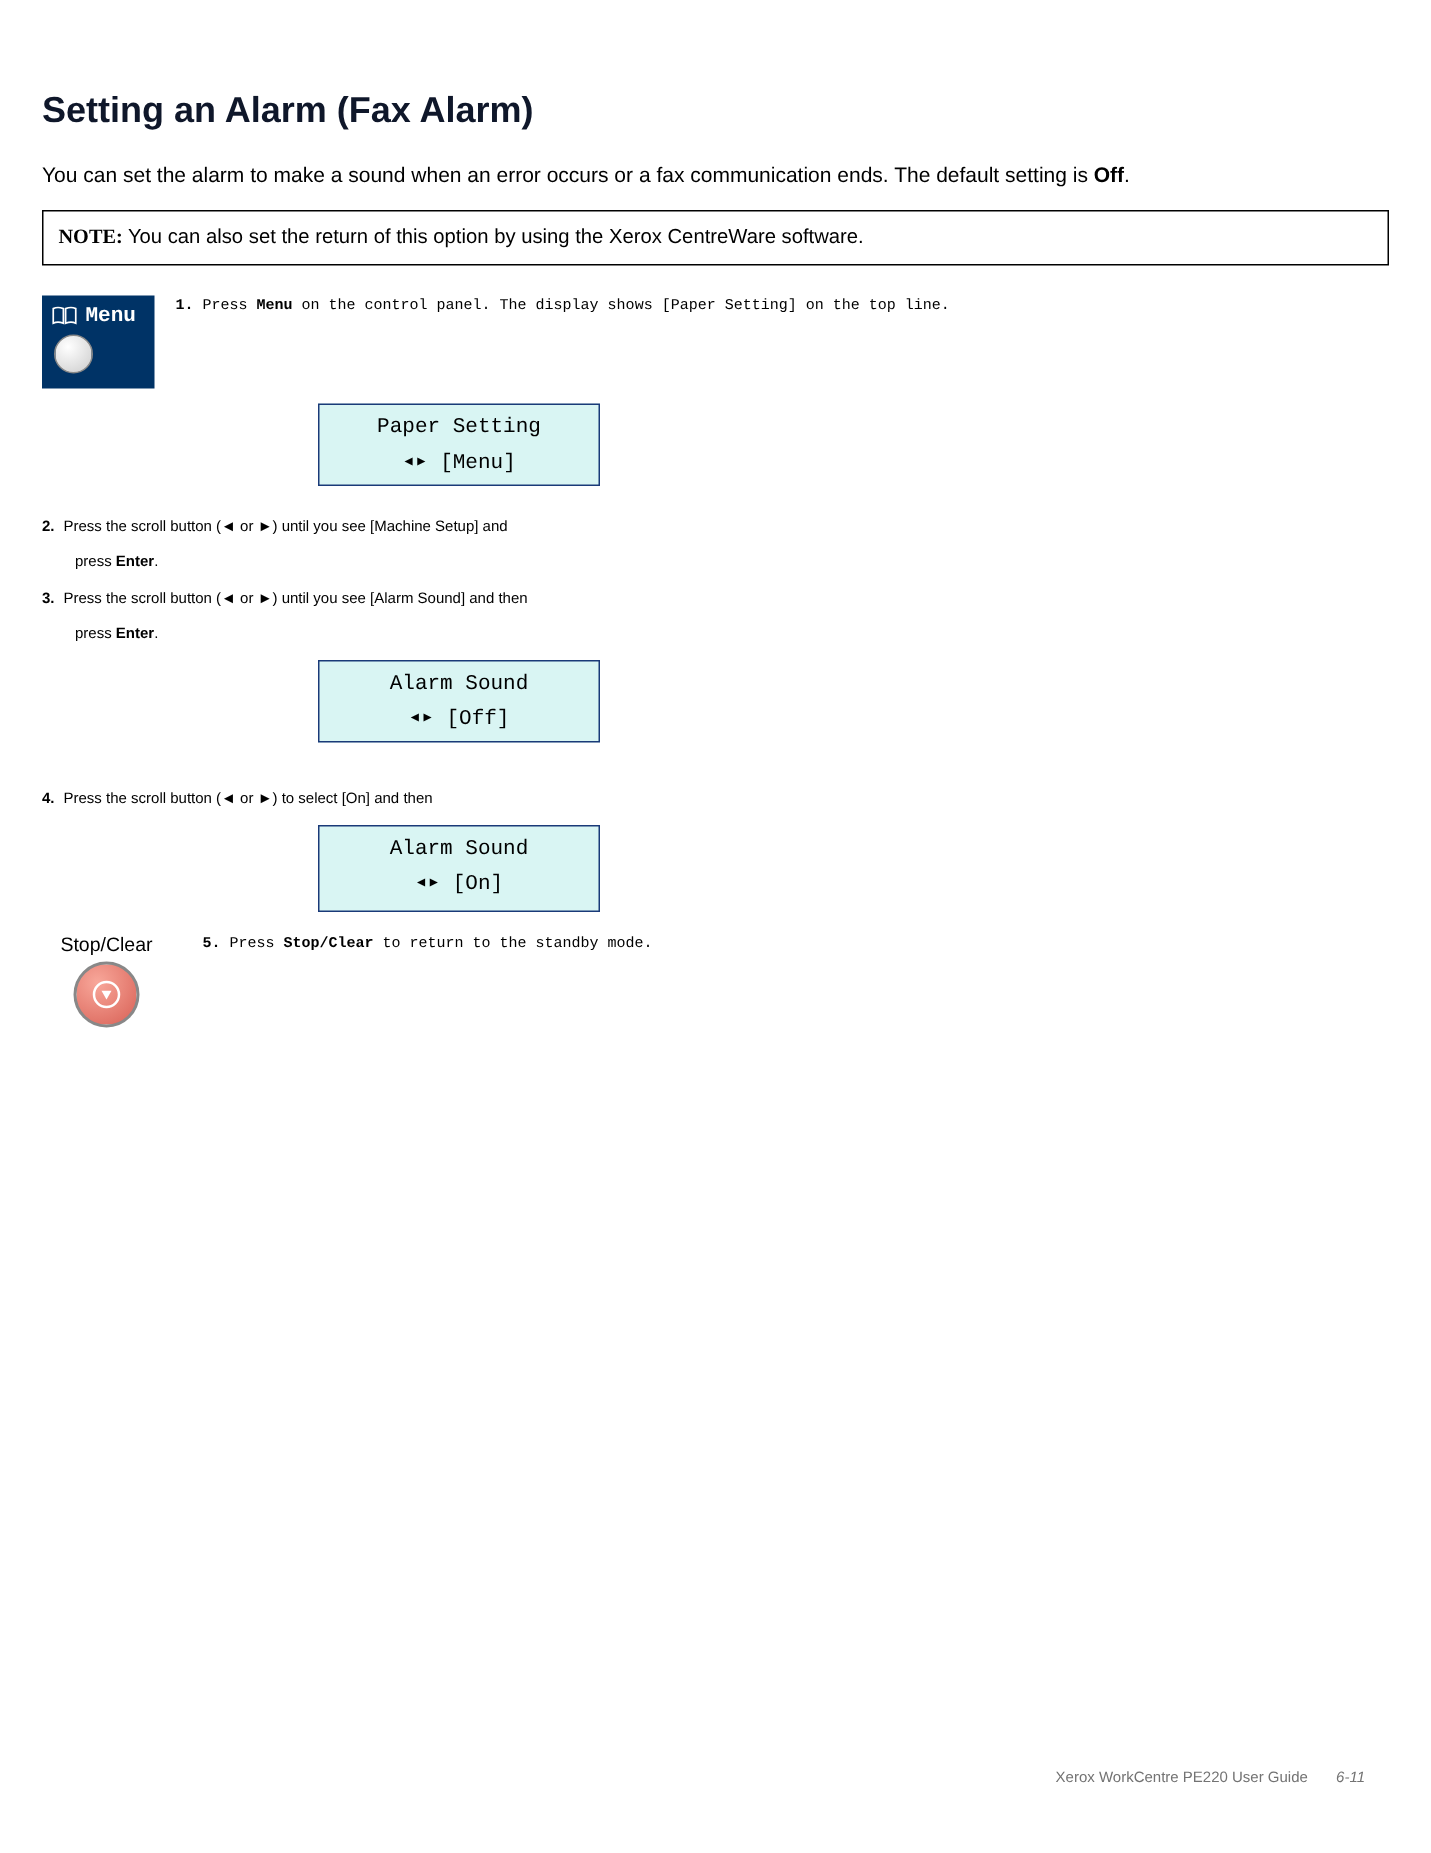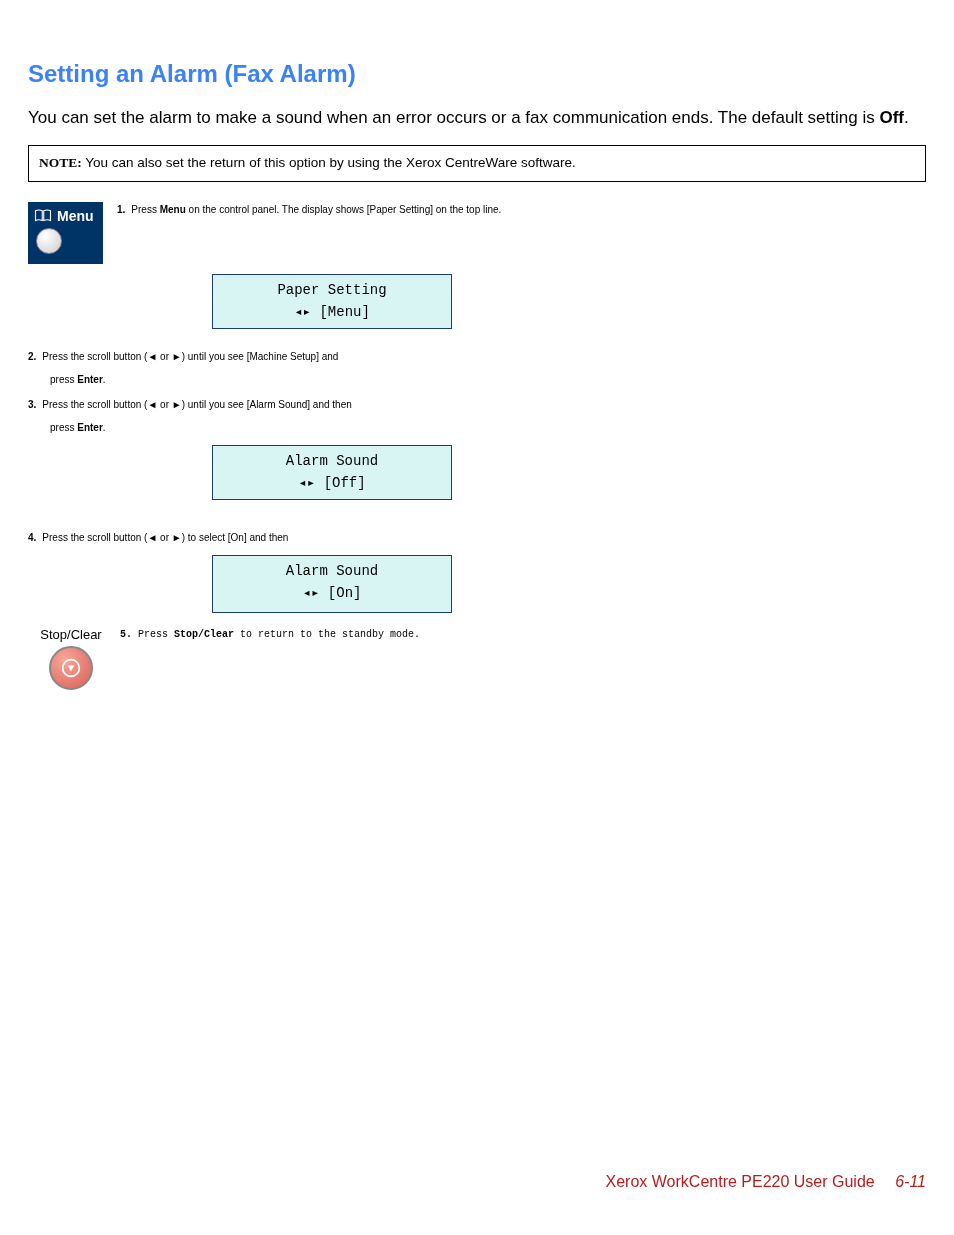--- a/index.html
+++ b/index.html
@@ -13,25 +13,25 @@
   }
   .content {
     position: absolute;
     left: 28px;
     top: 60px;
     width: 898px;
   }
   .page-title {
     font-size: 24px;
     font-weight: bold;
-    color: #3b82f6;
+    color: #0f172a;
     margin-bottom: 18px;
   }
   .intro {
-    font-size: 17px;
+    font-size: 14px;
     line-height: 1.45;
     margin-bottom: 14px;
   }
   .intro .bold { font-weight: bold; }
   .note-box {
     border: 1px solid #000;
     padding: 8px 10px;
     font-size: 13.5px;
     margin-bottom: 20px;
     line-height: 1.4;
@@ -43,20 +43,21 @@
     margin-bottom: 10px;
     padding-left: 0;
   }
   .ol-item .num { font-weight: bold; margin-right: 6px; }
   .ol-item .bold { font-weight: bold; }
   .step-row {
     display: flex;
     align-items: flex-start;
     gap: 14px;
     margin-bottom: 10px;
+    font-family: Liberation Mono, monospace;
   }
   .step-row .ol-item { flex: 1; }
   .menu-button {
     width: 75px;
     height: 62px;
     background: #003366;
     color: #fff;
     padding: 6px 6px;
     font-size: 14px;
     display: flex;
@@ -70,21 +71,21 @@
     gap: 5px;
   }
   .menu-button svg.book { width: 18px; height: 14px; }
   .menu-button .circle {
     width: 26px; height: 26px; border-radius: 50%;
     background: radial-gradient(circle at 35% 30%, #fff, #ccc);
     border: 1px solid #888;
     margin-left: 2px;
   }
   .lcd {
-    width: 240px;
+    width: 188px;
     height: 55px;
     background: #d9f5f3;
     border: 1.5px solid #1a3a78;
     font-family: "Courier New", monospace;
     font-size: 14px;
     padding: 4px 0 0 0;
     text-align: center;
     line-height: 1.6;
     margin-left: 184px;
     margin-bottom: 30px;
@@ -105,28 +106,28 @@
     width: 44px; height: 44px; border-radius: 50%;
     background: radial-gradient(circle at 35% 30%, #f8a79a, #d86055);
     border: 2px solid #888;
     display: flex; align-items: center; justify-content: center;
     margin-top: 4px;
   }
   .stop-button svg { width: 20px; height: 20px; }
   .step-2 { margin-left: 0; margin-top: -10px; }
   .sub { margin-bottom: 8px; }
   .step4-block { margin-top: 6px; }
-  .step5-row { margin-top: 8px; display: flex; align-items: flex-start; gap: 16px; }
+  .step5-row { margin-top: 8px; display: flex; align-items: flex-start; gap: 31px; }
   .step5-row .ol-item { flex: 1; font-family: Liberation Mono, monospace; }
   .footer {
     position: absolute;
-    right: 28px;
+    right: 44px;
     bottom: 44px;
-    font-size: 16px;
-    color: #b91c1c;
+    font-size: 10px;
+    color: #737373;
   }
   .footer .pn { font-style: italic; margin-left: 16px; }
 </style>
 </head>
 <body>
 
 <div class="content">
 
   <div class="page-title">Setting an Alarm (Fax Alarm)</div>
 

